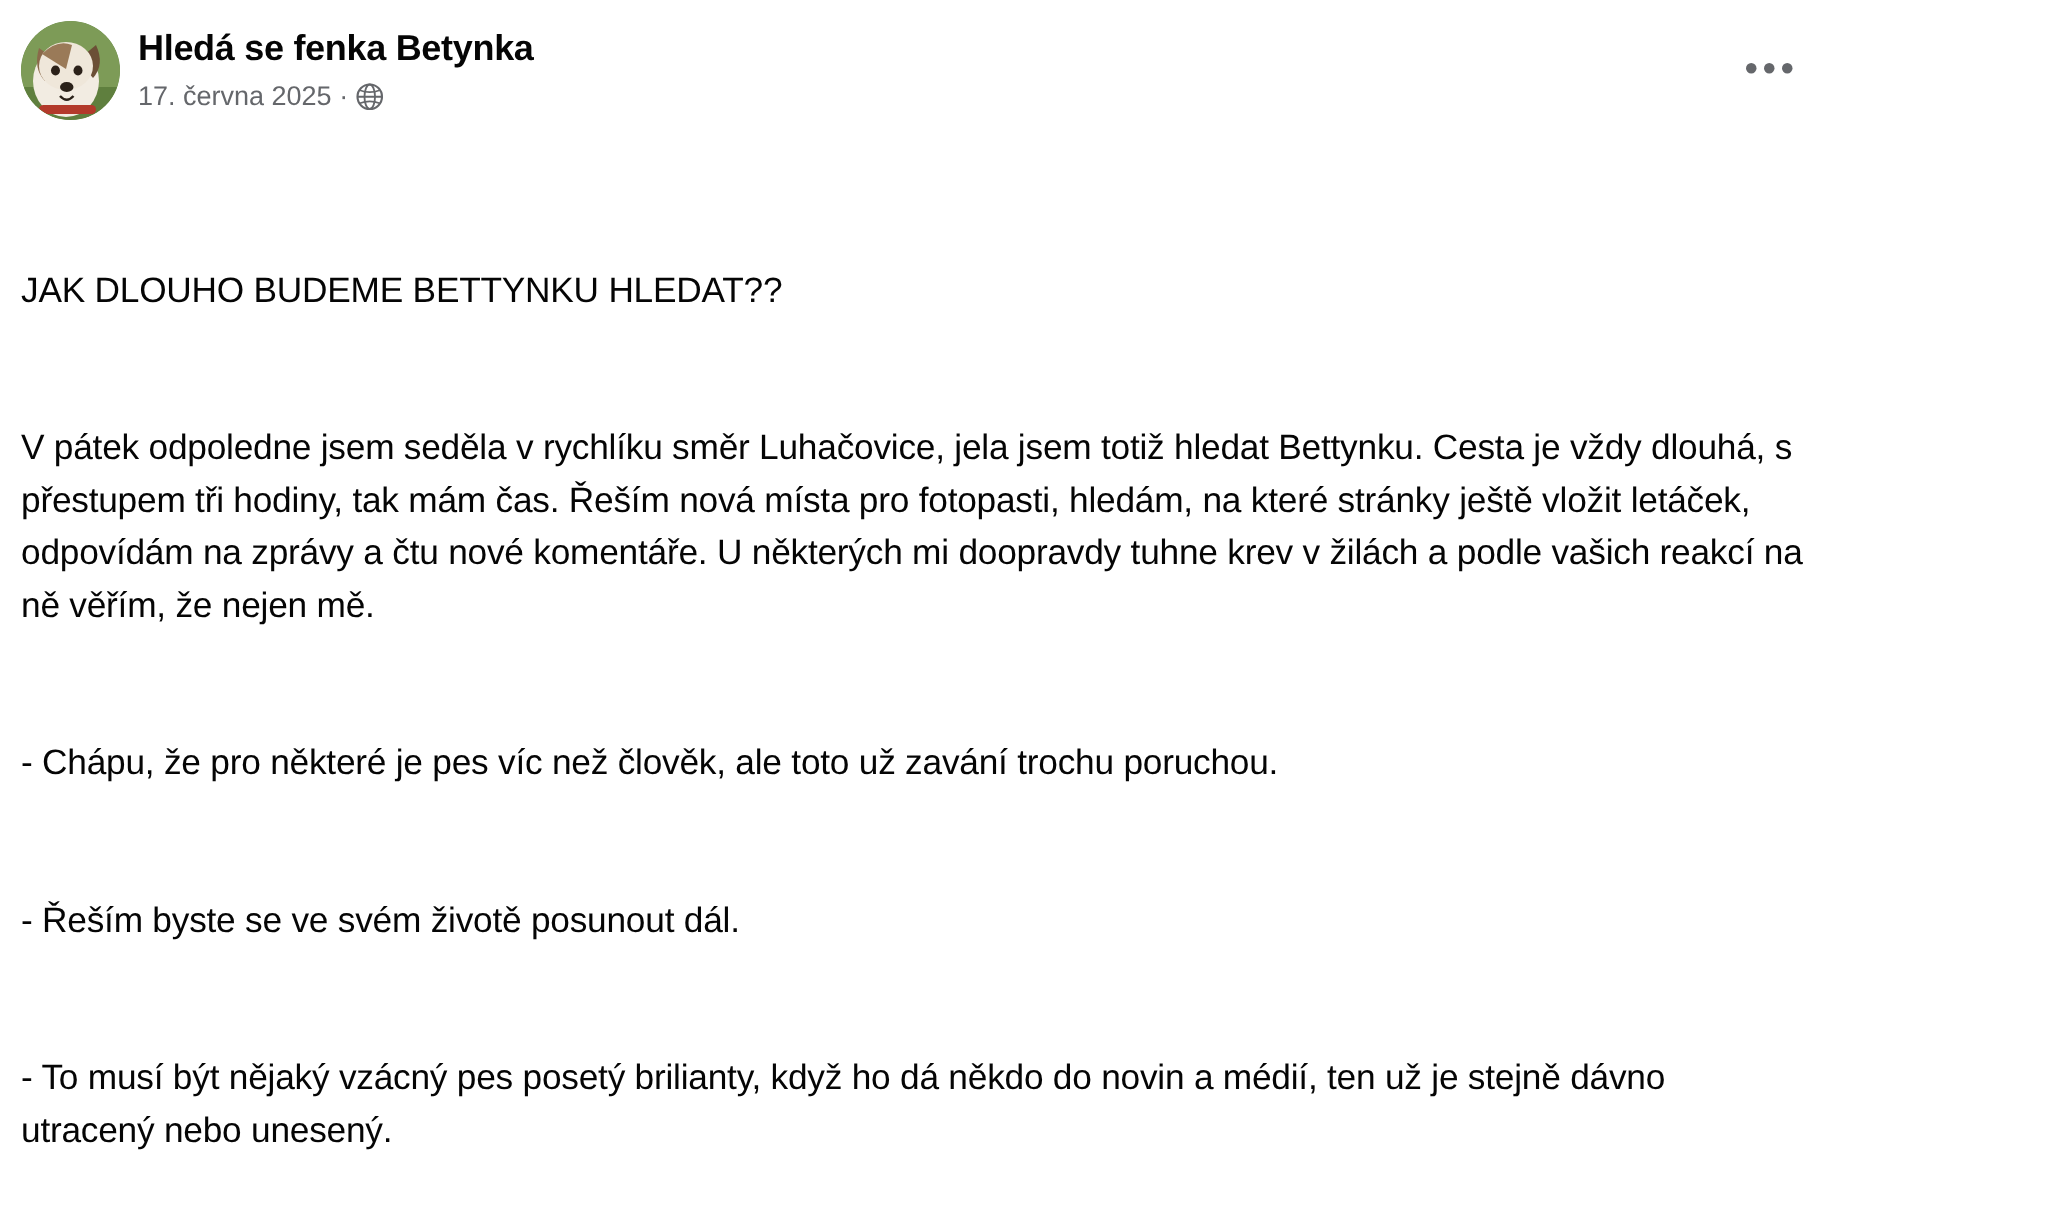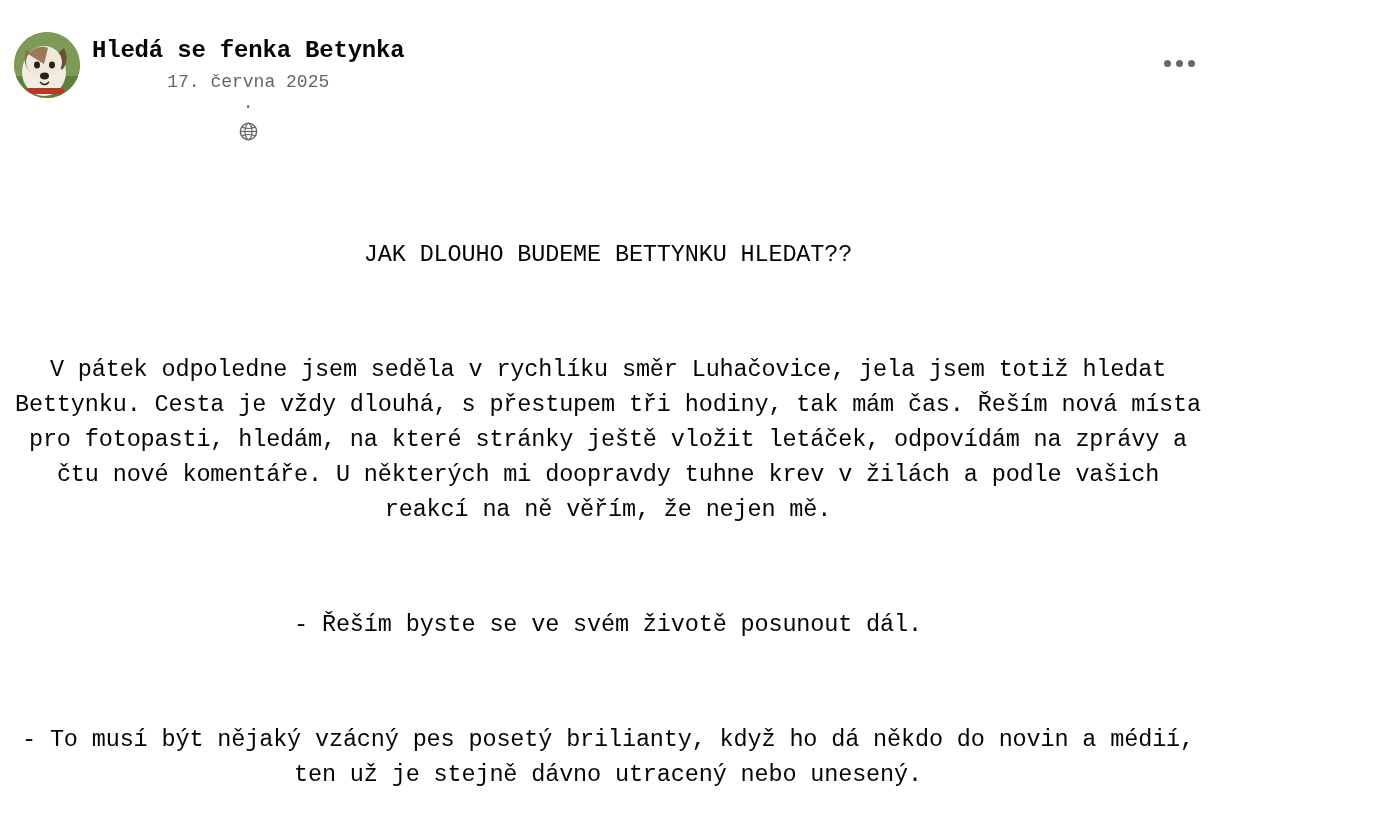--- a/index.html
+++ b/index.html
@@ -12,22 +12,21 @@
     height: 821px;
     font-family: "Liberation Sans", sans-serif;
     color: #050505;
     overflow: hidden;
   }
   .post {
     position: relative;
     width: 1228px;
     height: 821px;
     box-sizing: border-box;
-    padding: 32px 26px 0 14px;
-    font-family: Liberation Mono, monospace;
+    padding: 14px 26px 0 14px;
   }
   .post-header {
     display: flex;
     align-items: flex-start;
     gap: 12px;
     position: relative;
   }
   .avatar {
     width: 66px;
     height: 66px;
@@ -51,21 +50,20 @@
     letter-spacing: -0.2px;
     color: #050505;
   }
   .meta-row {
     display: flex;
     align-items: center;
     gap: 5px;
     margin-top: 6px;
     font-size: 18px;
     color: #65676b;
-    flex-direction: column;
   }
   .meta-date { font-size: 18px; color: #65676b; }
   .meta-dot { font-size: 18px; color: #65676b; }
   .globe-icon { display: inline-flex; align-items: center; }
   .globe-icon svg { display: block; }
   .more-button {
     position: absolute;
     top: 14px;
     right: 0;
     width: 46px;
@@ -85,22 +83,22 @@
   }
   .post-body {
     margin-top: 26px;
     font-size: 23.5px;
     line-height: 35px;
     color: #050505;
     letter-spacing: -0.15px;
     white-space: pre-wrap;
     word-wrap: break-word;
   }
-  .para { margin: 0; text-align: center; }
-  .para + .para { margin-top: 10px; }
+  .para { margin: 0; }
+  .para + .para { margin-top: 0; }
 </style>
 </head>
 <body>
 
 <div class="post">
 
   <div class="post-header">
 
     <div class="avatar">
       <svg viewBox="0 0 66 66" xmlns="http://www.w3.org/2000/svg">
@@ -146,20 +144,21 @@
     <div class="more-button">
       <span class="dot"></span>
       <span class="dot"></span>
       <span class="dot"></span>
     </div>
   </div>
 
   <div class="post-body">
     <p class="para">JAK DLOUHO BUDEME BETTYNKU HLEDAT??</p>
     <p class="para">V pátek odpoledne jsem seděla v rychlíku směr Luhačovice, jela jsem totiž hledat Bettynku. Cesta je vždy dlouhá, s přestupem tři hodiny, tak mám čas. Řeším nová místa pro fotopasti, hledám, na které stránky ještě vložit letáček, odpovídám na zprávy a čtu nové komentáře. U některých mi doopravdy tuhne krev v žilách a podle vašich reakcí na ně věřím, že nejen mě.</p>
+    <p class="para">- Chápu, že pro některé je pes víc než člověk, ale toto už zavání trochu poruchou.</p>
     <p class="para">- Řeším byste se ve svém životě posunout dál.</p>
     <p class="para">- To musí být nějaký vzácný pes posetý brilianty, když ho dá někdo do novin a médií, ten už je stejně dávno utracený nebo unesený.</p>
     
     
     
     
     
   </div>
 
 </div>

